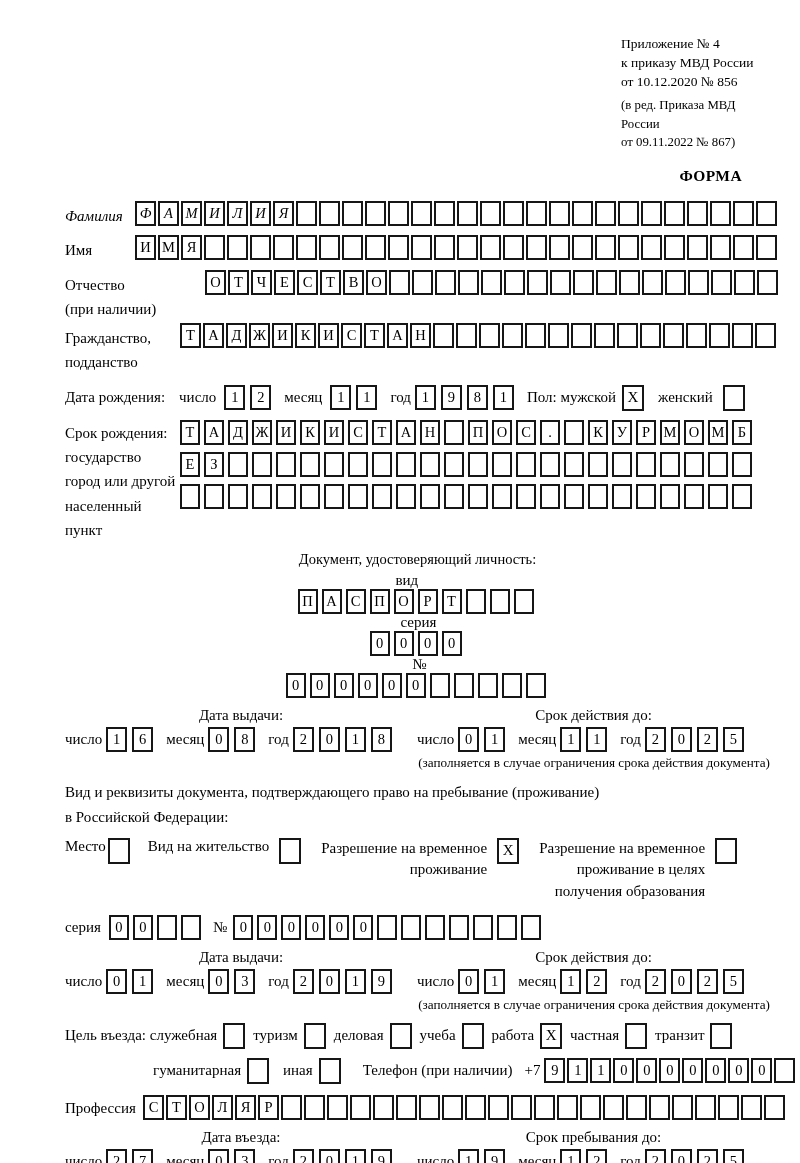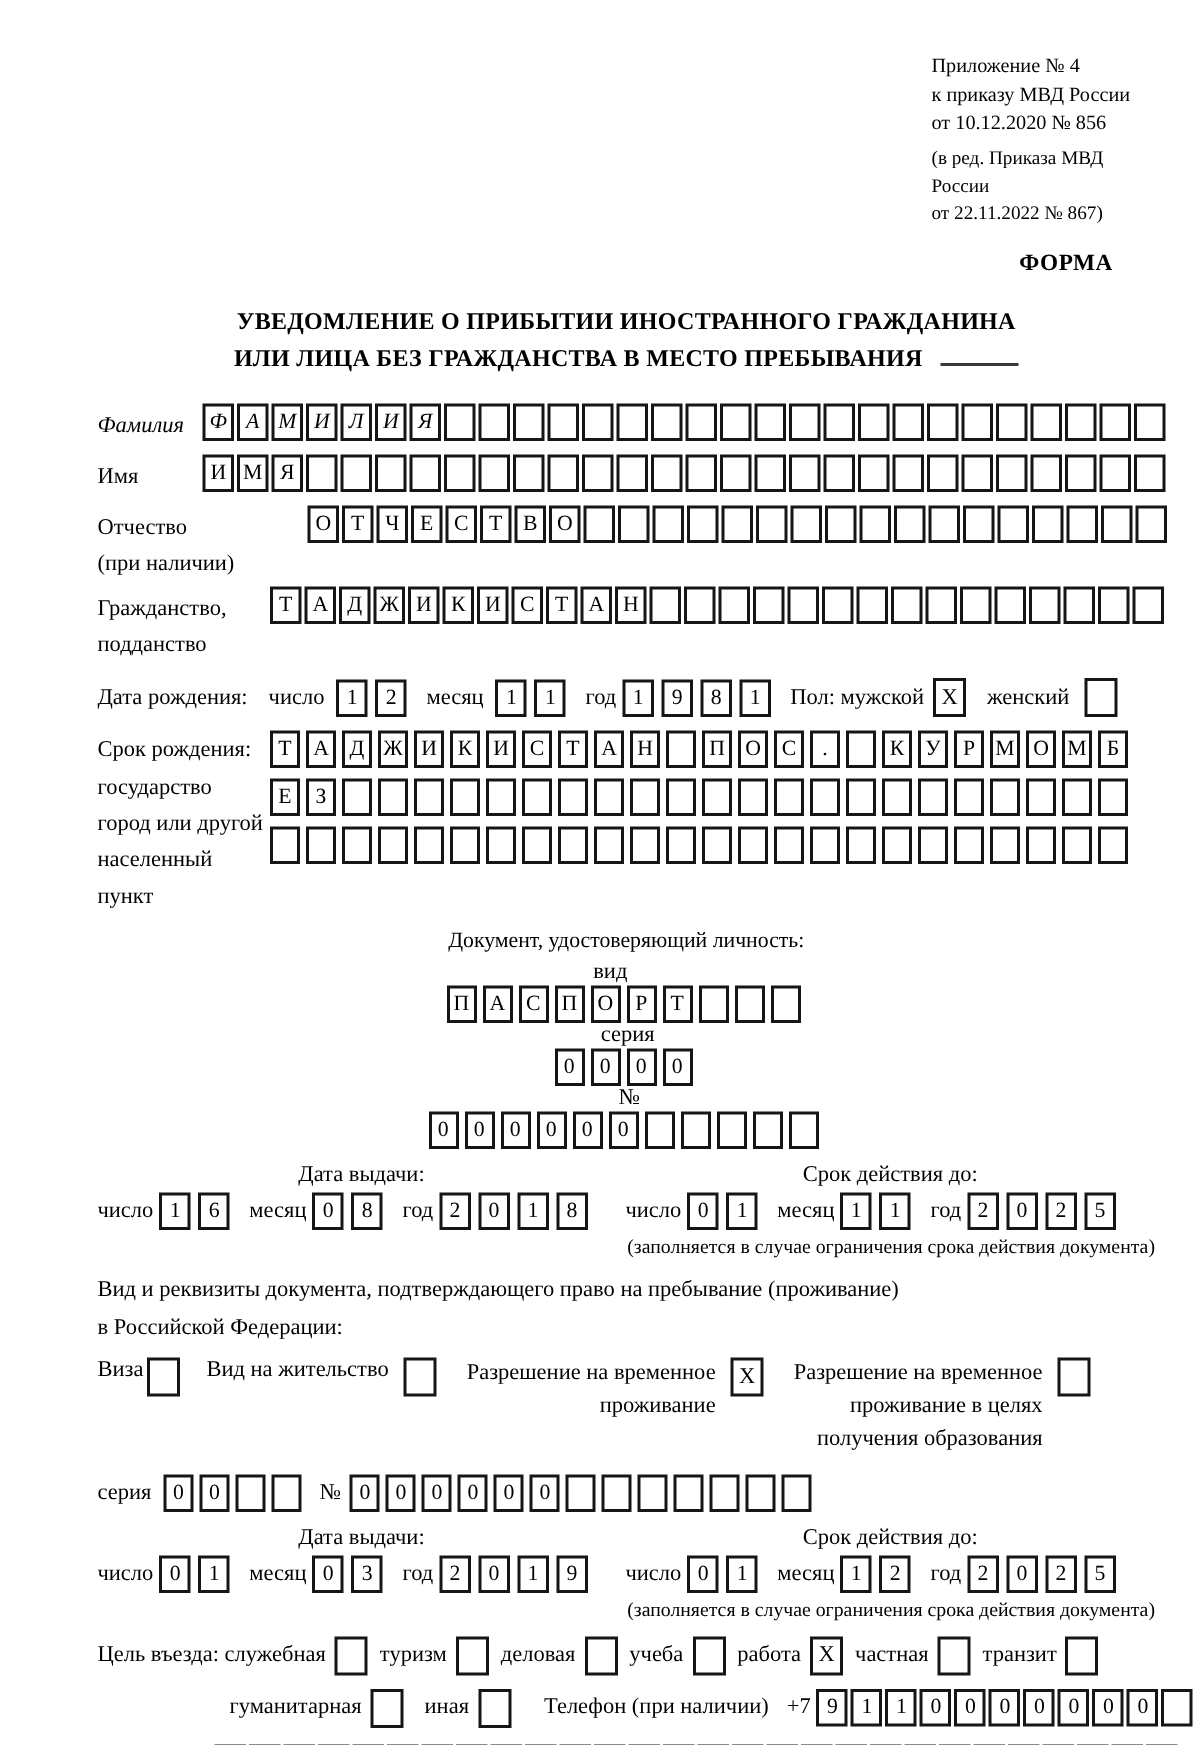--- a/index.html
+++ b/index.html
@@ -42,32 +42,26 @@
 <body>
 
 <div class="page">
 
   <div class="headnote">
     <div>Приложение № 4</div>
     <div>к приказу МВД России</div>
     <div>от 10.12.2020 № 856</div>
     <div class="sub">
       <div>(в ред. Приказа МВД России</div>
-      <div>от 22.11.2022 № 867)</div>
+      <div>от 09.11.2022 № 867)</div>
     </div>
   </div>
 
   <div class="forma">ФОРМА</div>
 
-  <div class="title">
-    <div>УВЕДОМЛЕНИЕ О ПРИБЫТИИ ИНОСТРАННОГО ГРАЖДАНИНА</div>
-    <div>
-      <span>ИЛИ ЛИЦА БЕЗ ГРАЖДАНСТВА В МЕСТО ПРЕБЫВАНИЯ</span><span class="blank"></span>
-    </div>
-  </div>
 
 
   <div class="frow" style="margin-top:16px;font-style:italic;">
     <div class="flabel w70">Фамилия</div>
     <div class="cells">
         <span class="cell">Ф</span>
         <span class="cell">А</span>
         <span class="cell">М</span>
         <span class="cell">И</span>
         <span class="cell">Л</span>
@@ -398,21 +392,21 @@
           </span>
       </div>
     </div>
   </div>
   <div class="dates-note">(заполняется в случае ограничения срока действия документа)</div>
 
   <div class="para">Вид и реквизиты документа, подтверждающего право на пребывание (проживание)</div>
   <div class="para" style="margin-top:2px;">в Российской Федерации:</div>
 
   <div class="permits">
-    <span class="lbl" style="margin-right:2px;">Виза</span>
+    <span class="lbl" style="margin-right:2px;">Место</span>
     <span class="cb"></span>
     <span class="lbl" style="margin:0 10px 0 18px;">Вид на жительство</span>
     <span class="cb"></span>
     <span class="ptext" style="margin:0 10px 0 20px;">
       <span>Разрешение на временное</span><br>
       <span>проживание</span>
     </span>
     <span class="cb">X</span>
     <span class="ptext" style="margin:0 10px 0 20px;">
       <span>Разрешение на временное</span><br>

